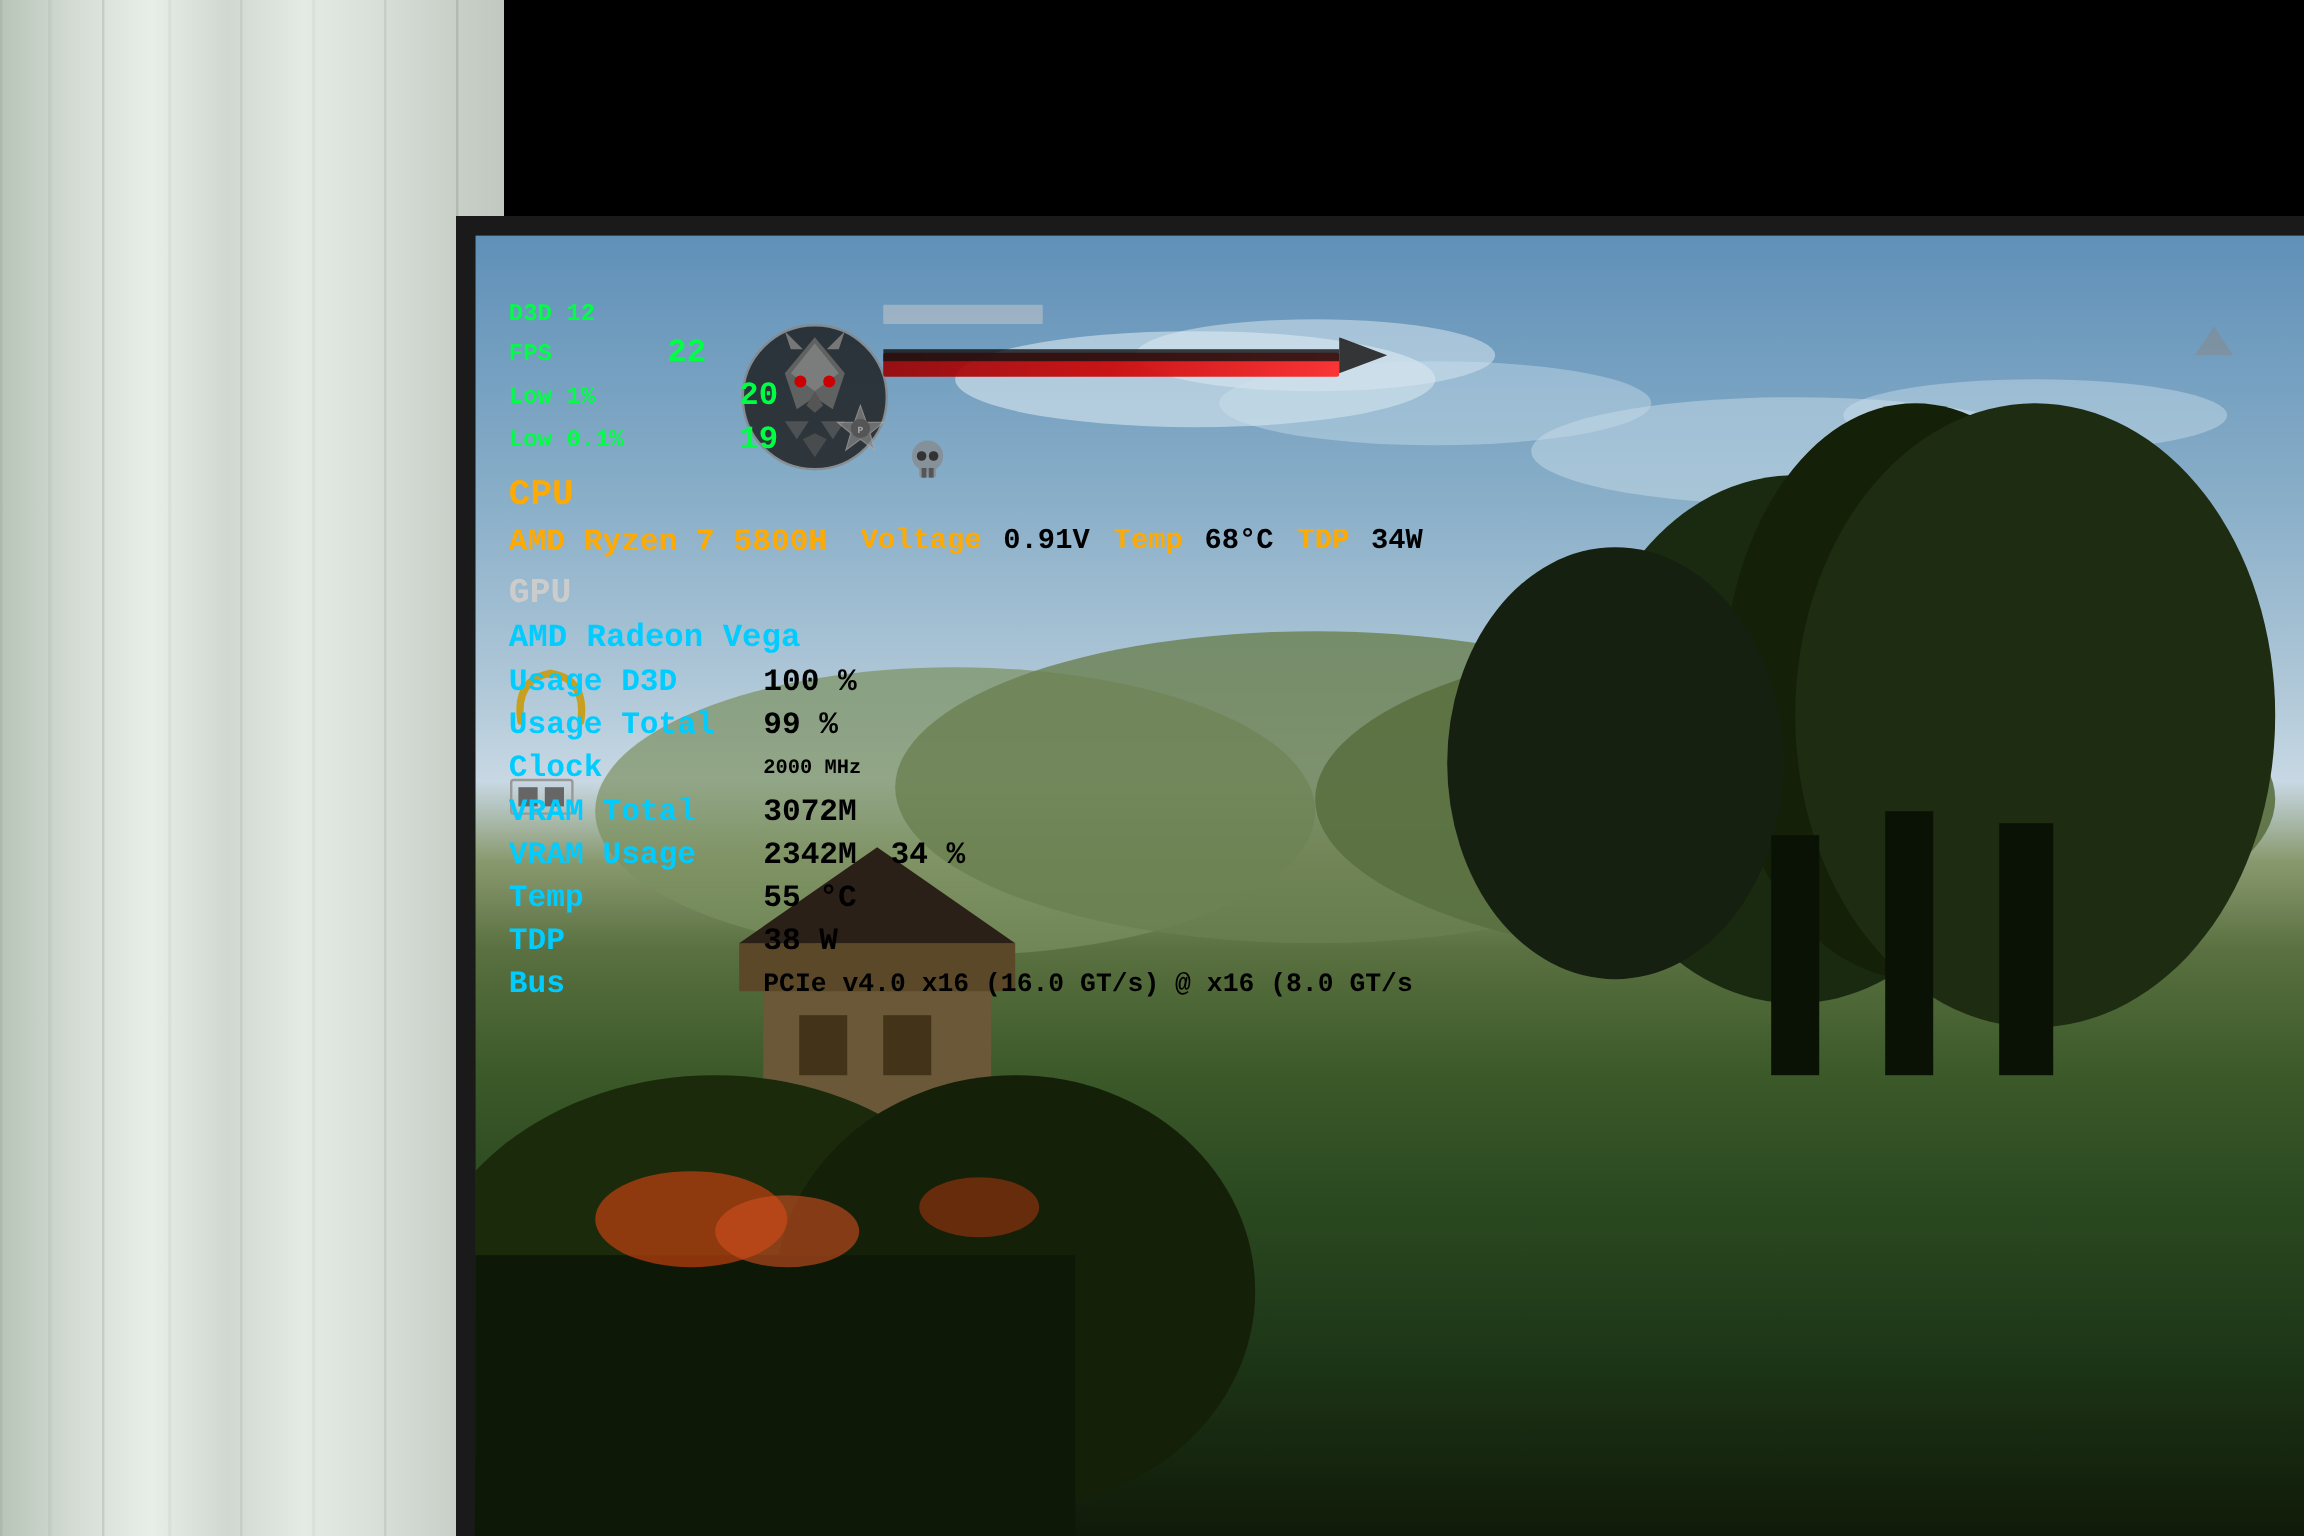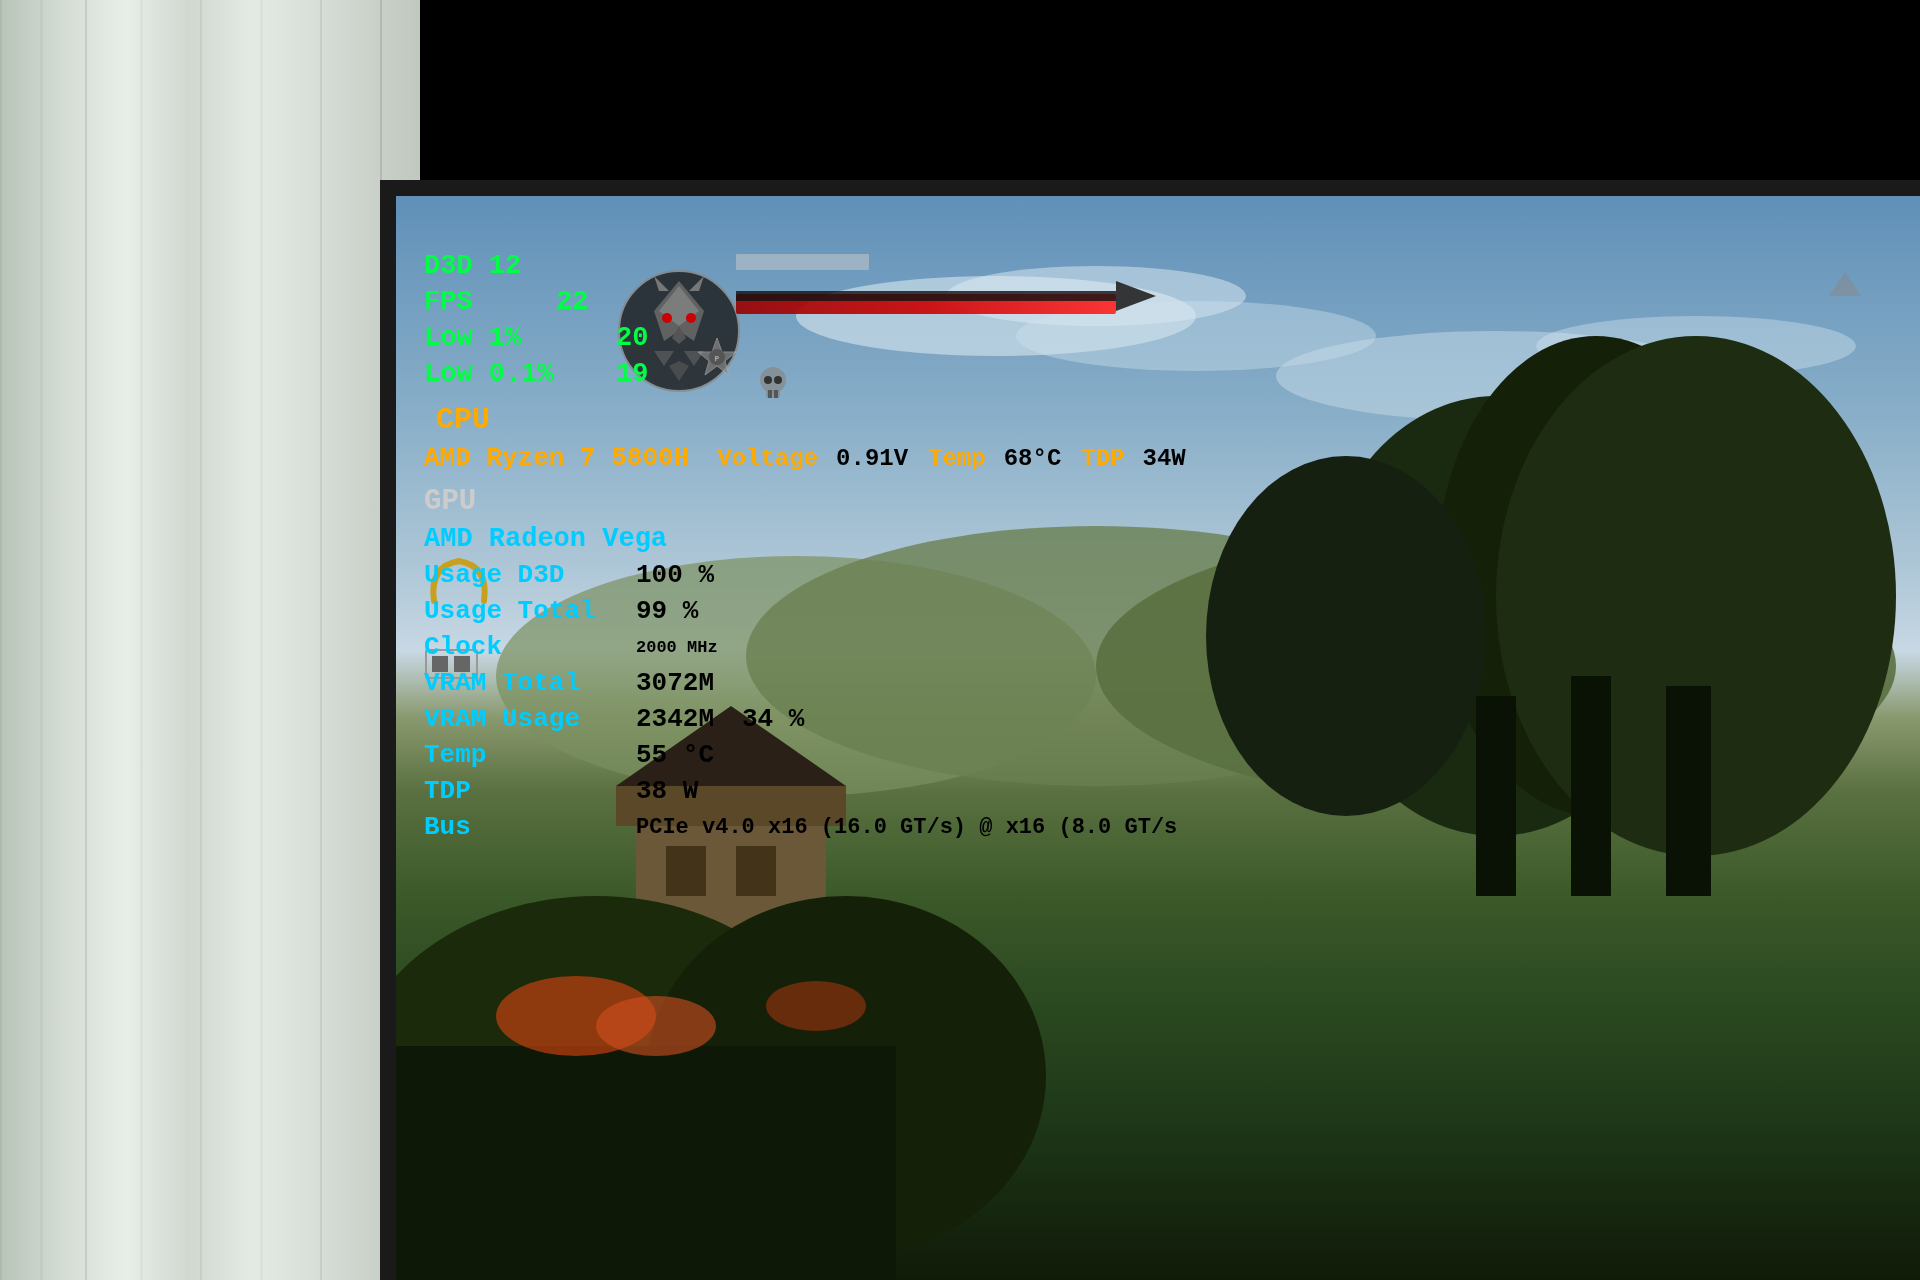--- a/index.html
+++ b/index.html
@@ -52,21 +52,21 @@
 
     .stat-line {
       display: flex;
       align-items: center;
       margin-bottom: 6px;
       white-space: nowrap;
     }
 
     .lbl {
       font-weight: bold;
-      font-size: 27px;
+      font-size: 20px;
     }
 
     .val {
       font-weight: bold;
       font-size: 27px;
       margin-left: 12px;
     }
   </style>
 </head>
 <body>
@@ -255,21 +255,21 @@
           <span class="val color-green">20</span>
         </div>
 
         <div class="stat-line">
           <span class="lbl color-green" style="min-width:180px;">Low 0.1%</span>
           <span class="val color-green">19</span>
         </div>
 
 
         <div class="stat-line" style="margin-top:14px;">
-          <span class="lbl color-orange" style="font-size:30px;margin-left:12px;">CPU</span>
+          <span class="lbl color-orange" style="font-size:30px;">CPU</span>
         </div>
 
         <div class="stat-line">
           <span class="lbl color-orange" style="font-size:26px;margin-right:28px;">AMD Ryzen 7 5800H</span>
           <span class="lbl color-orange" style="font-size:24px;margin-right:6px;">Voltage</span>
           <span class="val" style="font-size:24px;margin-right:20px;">0.91V</span>
           <span class="lbl color-orange" style="font-size:24px;margin-right:6px;">Temp</span>
           <span class="val" style="font-size:24px;margin-right:20px;">68°C</span>
           <span class="lbl color-orange" style="font-size:24px;margin-right:6px;">TDP</span>
           <span class="val" style="font-size:24px;">34W</span>

